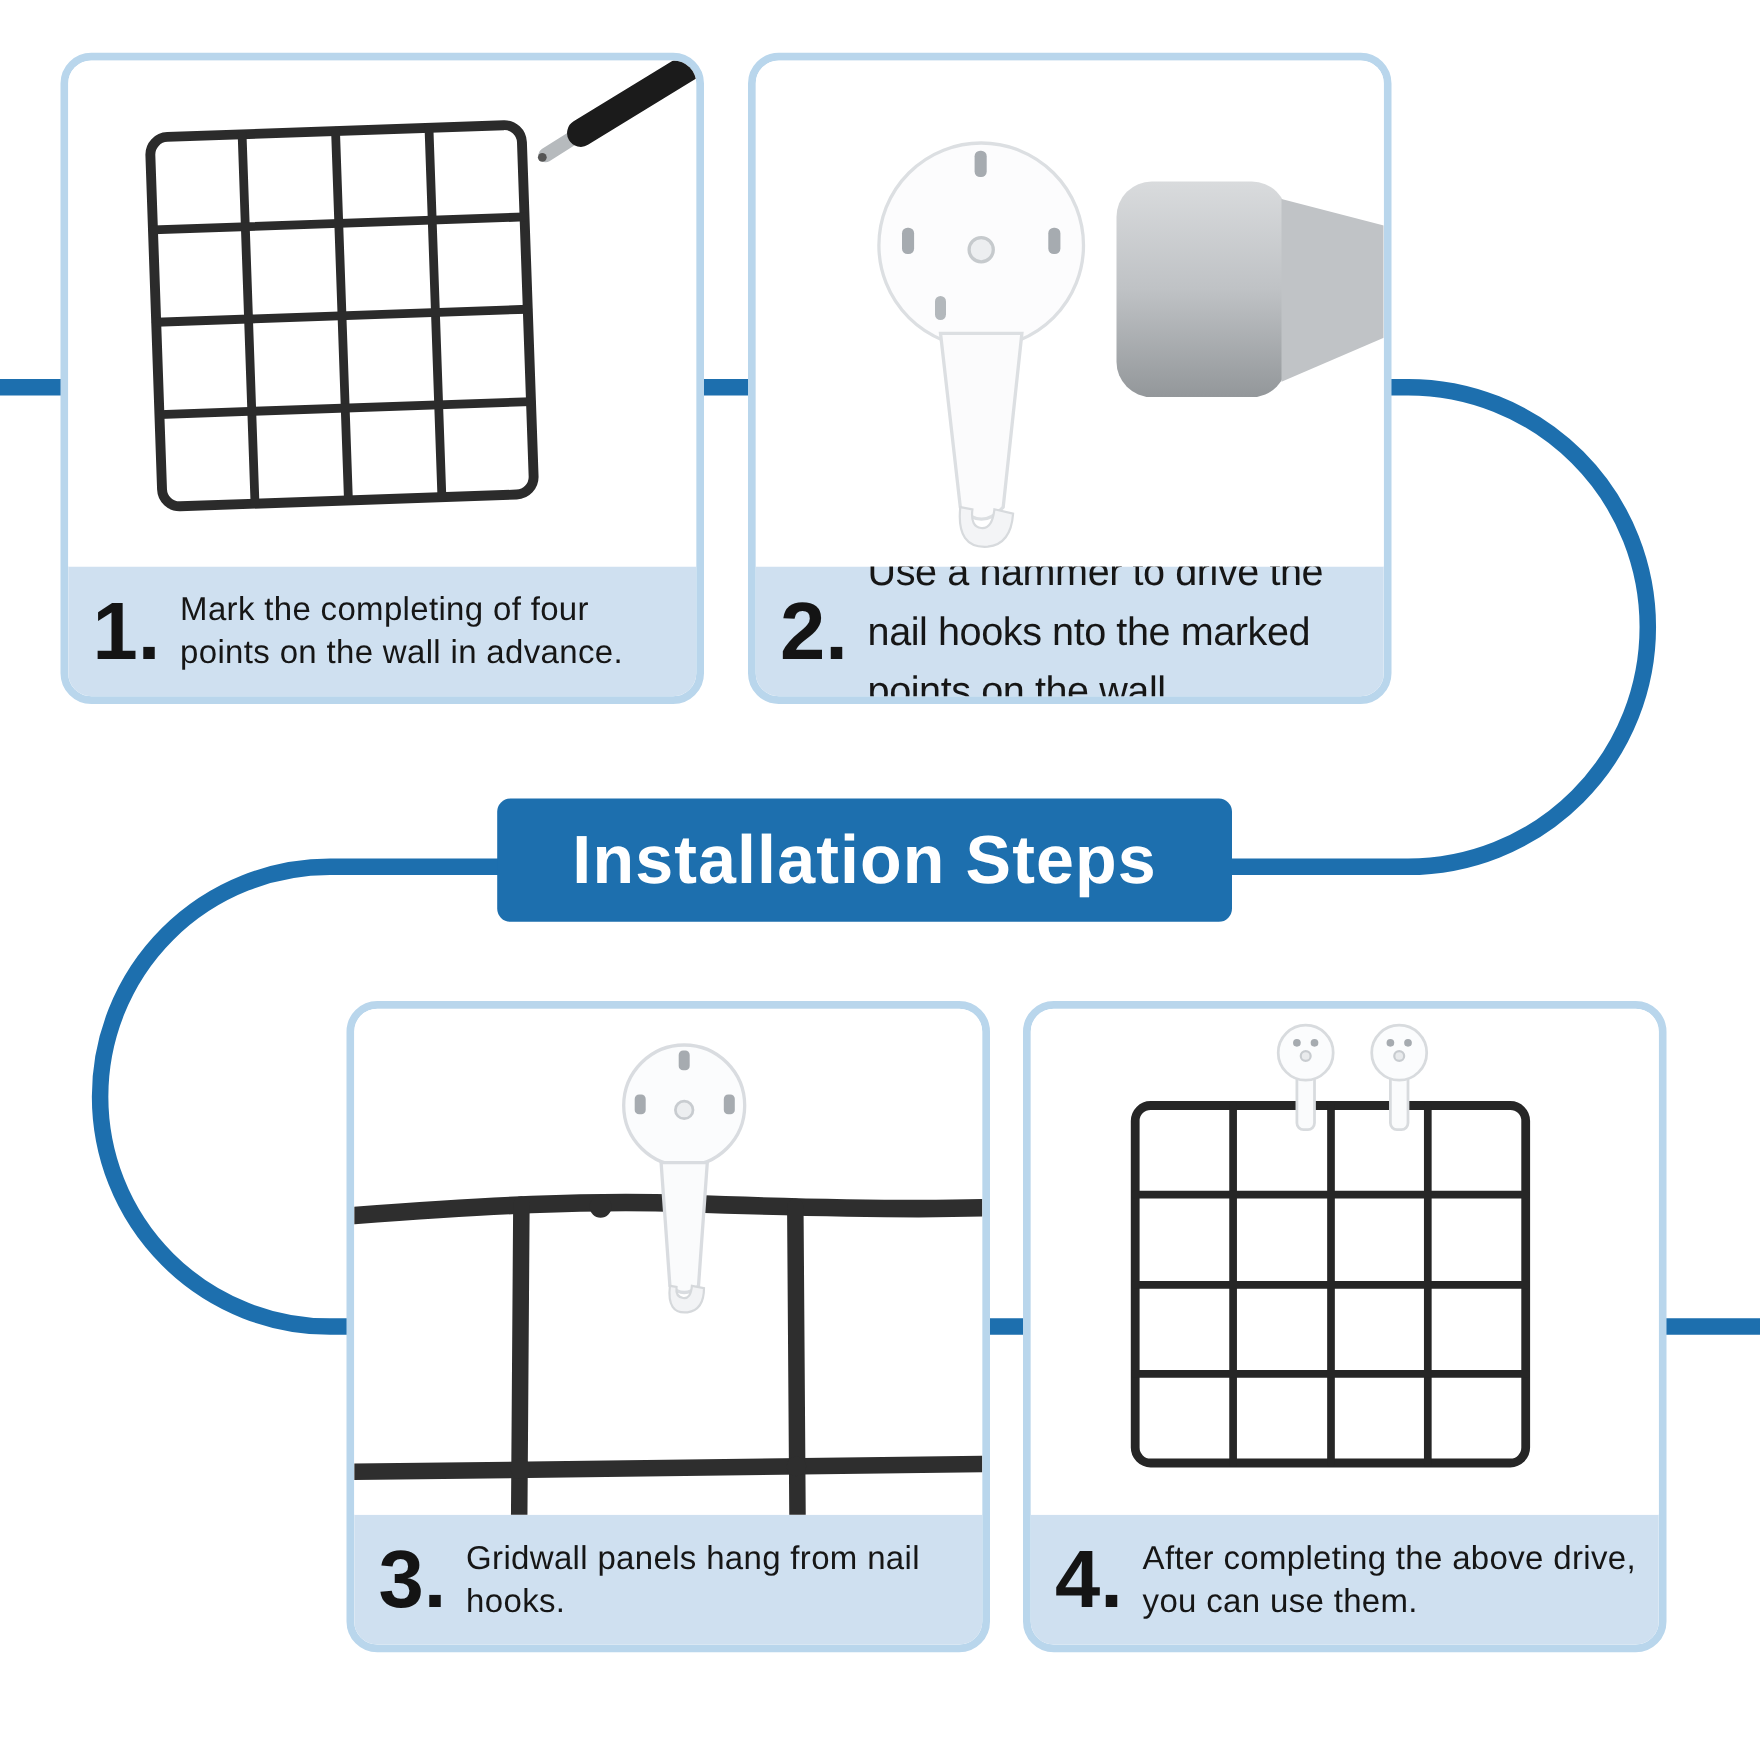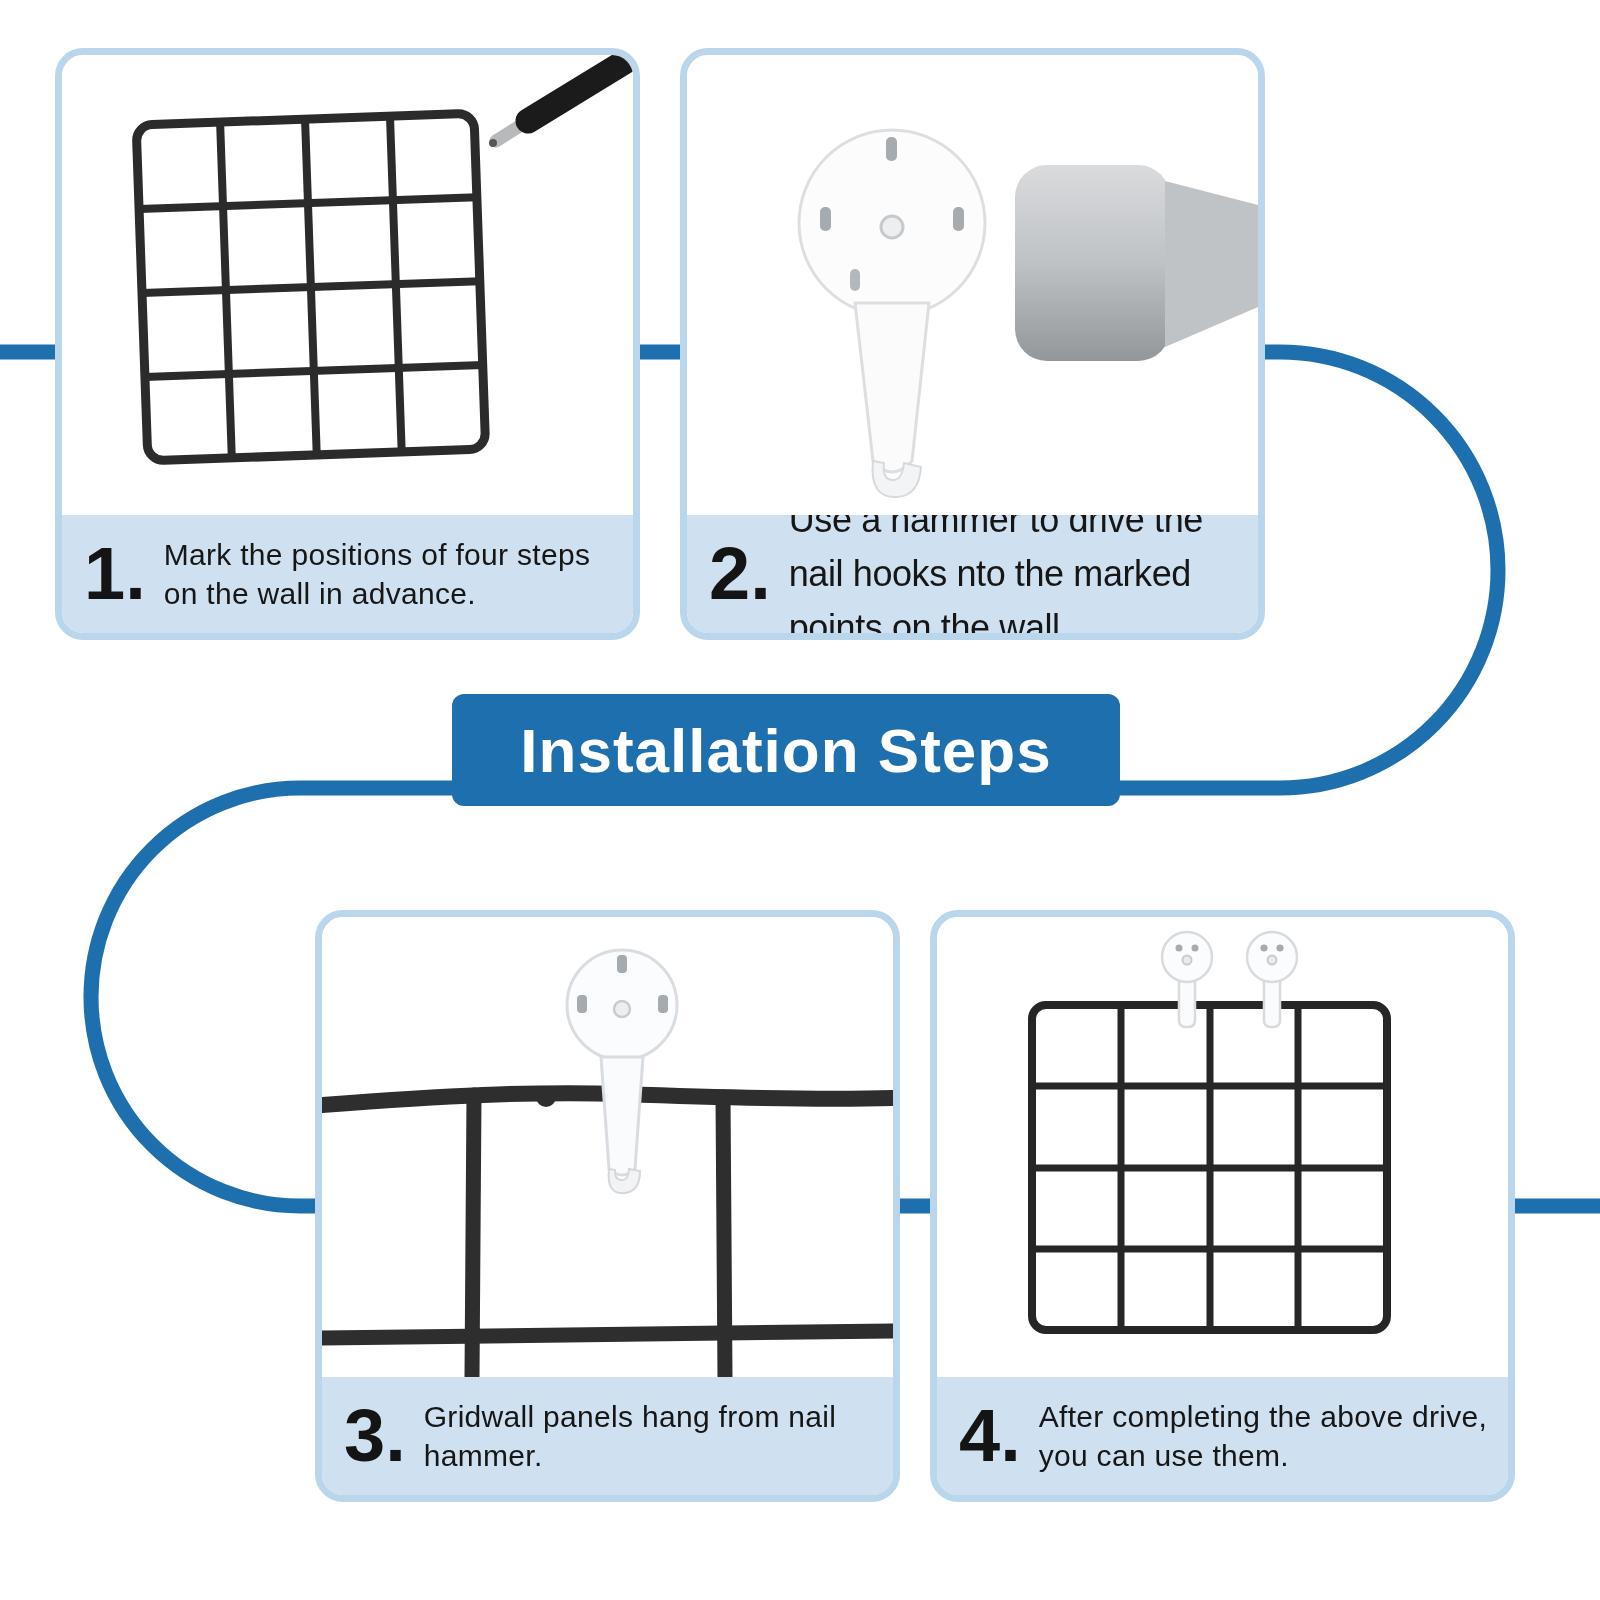--- a/index.html
+++ b/index.html
@@ -56,21 +56,21 @@
   }
 
   #card1 { left: 55px;  top: 48px; }
   #card2 { left: 680px; top: 48px; }
   #card3 { left: 315px; top: 910px; }
   #card4 { left: 930px; top: 910px; }
 
   .banner {
     position: absolute;
     left: 452px;
-    top: 694px;
+    top: 726px;
     width: 668px;
     height: 112px;
     background: #1d6fae;
     border-radius: 12px;
     display: flex;
     align-items: center;
     justify-content: center;
     text-align: center;
   }
   .banner-text {
@@ -103,21 +103,21 @@
         </g>
         <g>
           <line x1="434" y1="86" x2="472" y2="62" stroke="#b6babd" stroke-width="13" stroke-linecap="round"></line>
           <line x1="466" y1="66" x2="564" y2="6" stroke="#1b1b1b" stroke-width="25" stroke-linecap="round"></line>
           <circle cx="431" cy="88" r="4" fill="#555"></circle>
         </g>
       </svg>
     </div>
     <div class="card-caption">
       <span class="step-number">1.</span>
-      <span class="step-text">Mark the positions of four steps on the wall in advance.</span>
+      <span class="step-text">Mark the completing of four points on the wall in advance.</span>
     </div>
   </div>
 
   <div class="card" id="card2">
     <div class="card-image">
       <svg viewBox="0 0 571 460">
         <defs>
           <linearGradient id="metalGrad" x1="0" y1="0" x2="0" y2="1">
             <stop offset="0" stop-color="#d9dbdd"></stop>
             <stop offset="0.5" stop-color="#bfc2c5"></stop>
@@ -168,21 +168,21 @@
           <rect x="255" y="78" width="10" height="18" rx="4" fill="#a6abb0"></rect>
           <rect x="336" y="78" width="10" height="18" rx="4" fill="#a6abb0"></rect>
           <circle cx="300" cy="92" r="8" fill="#eceef0" stroke="#c8ccd0" stroke-width="2.5"></circle>
           <path d="M 279 140 L 321 140 L 313 252 Q 300 264 287 252 Z" fill="#fafbfc" stroke="#d9dce0" stroke-width="3"></path>
           <path d="M 287 252 Q 284 278 303 276 Q 318 274 318 254 L 307 252 Q 306 264 299 263 Q 292 262 293 253 Z" fill="#f2f3f5" stroke="#d5d8db" stroke-width="2"></path>
         </g>
       </svg>
     </div>
     <div class="card-caption">
       <span class="step-number">3.</span>
-      <span class="step-text">Gridwall panels hang from nail hammer.</span>
+      <span class="step-text">Gridwall panels hang from nail hooks.</span>
     </div>
   </div>
 
   <div class="card" id="card4">
     <div class="card-image">
       <svg viewBox="0 0 571 460">
         <g stroke="#262626" fill="none" stroke-linecap="round">
           <rect x="95" y="88" width="355" height="325" rx="14" stroke-width="8"></rect>
           <line x1="184" y1="88" x2="184" y2="413" stroke-width="7"></line>
           <line x1="273" y1="88" x2="273" y2="413" stroke-width="7"></line>

